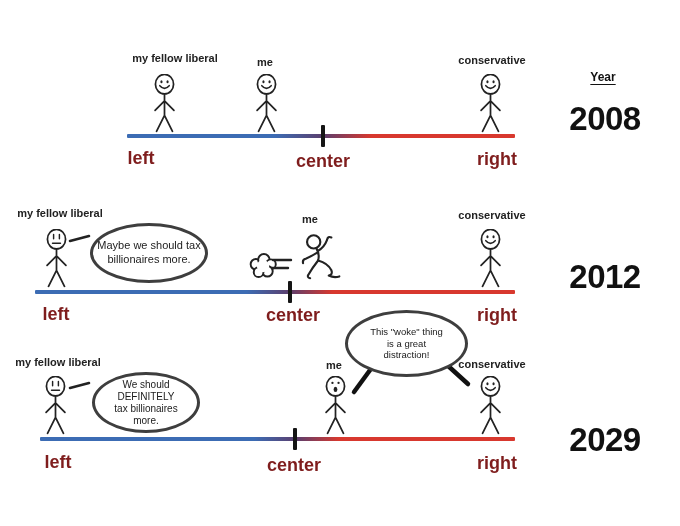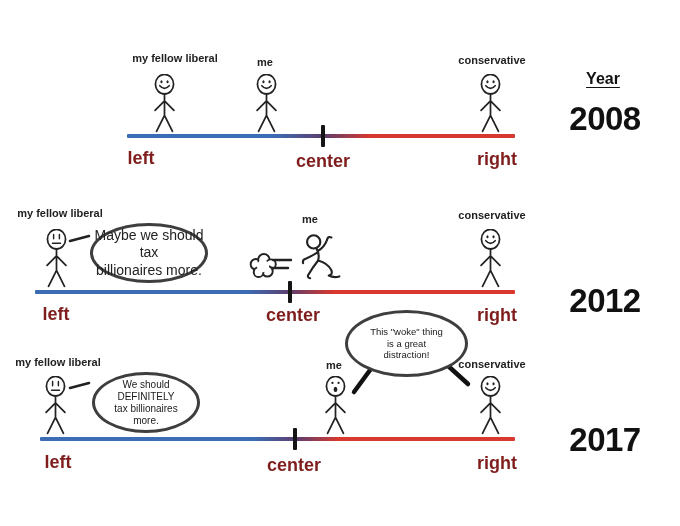--- a/index.html
+++ b/index.html
@@ -9,22 +9,22 @@
   .fig-label{font-size:11px;font-weight:600;white-space:nowrap;transform:translateX(-50%);color:#222;}
   .axis-word{font-size:18px;font-weight:600;transform:translateX(-50%);color:#7f1d1d;white-space:nowrap;}
   .axis-line{height:4px;border-radius:1px;}
   .grad1{background:linear-gradient(to right,#3c6cb4 0%,#3c6cb4 38%,#5c3f6e 50.5%,#d8382e 63%,#d8382e 100%);}
   .grad2{background:linear-gradient(to right,#3c6cb4 0%,#3c6cb4 44%,#5c3f6e 53%,#d8382e 62%,#d8382e 100%);}
   .grad3{background:linear-gradient(to right,#3c6cb4 0%,#3c6cb4 45%,#5c3f6e 54%,#d8382e 63%,#d8382e 100%);}
   .tick{width:4px;height:22px;background:#151515;border-radius:1px;}
   .bubble{border:3px solid #3e3e3e;border-radius:50%;background:#fff;
           display:flex;align-items:center;justify-content:center;text-align:center;
           white-space:pre-line;box-sizing:border-box;}
-  .bubble-sm{font-size:14px;line-height:1.25;color:#222;}
-  .year-head{font-size:16px;font-weight:700;transform:translateX(-50%);
+  .bubble-sm{font-size:11px;line-height:1.25;color:#222;}
+  .year-head{font-size:12px;font-weight:700;transform:translateX(-50%);
              text-decoration:underline;text-underline-offset:3px;color:#111;}
   .year-val{font-size:33px;font-weight:600;transform:translateX(-50%);letter-spacing:-0.5px;color:#111;white-space:nowrap;}
   .fig{width:29px;height:61px;display:block;}
   svg .stroke{stroke:#222;stroke-width:2.4;fill:none;stroke-linecap:round;stroke-linejoin:round;}
 </style>
 </head>
 <body>
 
 <div class="canvas">
 
@@ -167,17 +167,17 @@
     <div class="abs tick" style="left:293px;top:428px"></div>
 
     <div class="abs axis-word" style="left:58px;top:452px">left</div>
     <div class="abs axis-word" style="left:294px;top:455px">center</div>
     <div class="abs axis-word" style="left:497px;top:453px">right</div>
   </section>
 
   <aside>
     <div class="abs year-head" style="left:603px;top:70px">Year</div>
     <div class="abs year-val" style="left:605px;top:100px">2008</div>
-    <div class="abs year-val" style="left:605px;top:282px">2012</div>
-    <div class="abs year-val" style="left:605px;top:421px">2017</div>
+    <div class="abs year-val" style="left:605px;top:258px">2012</div>
+    <div class="abs year-val" style="left:605px;top:421px">2029</div>
   </aside>
 
 </div>
 
 </body></html>

